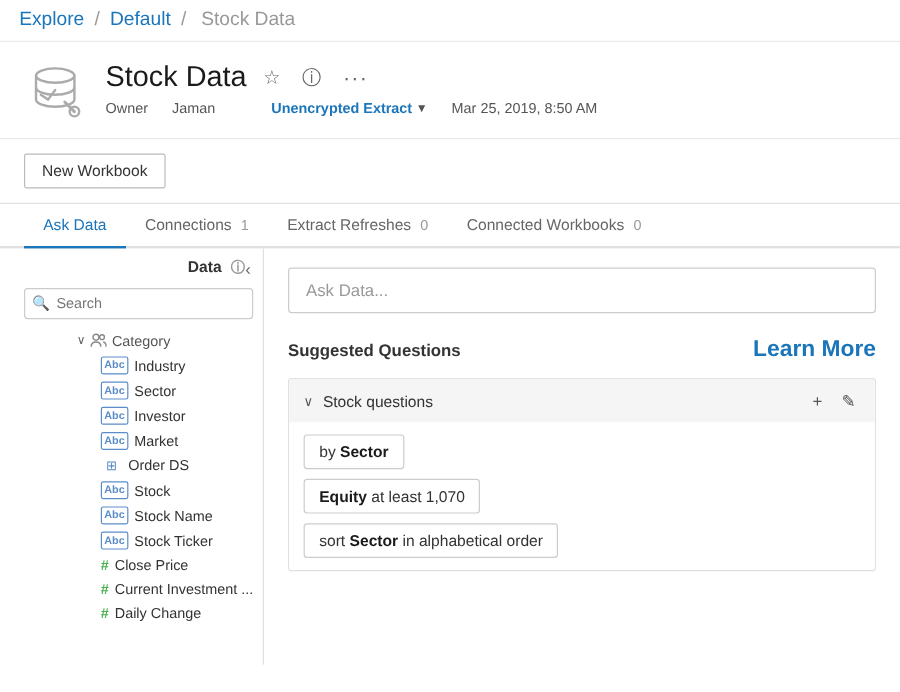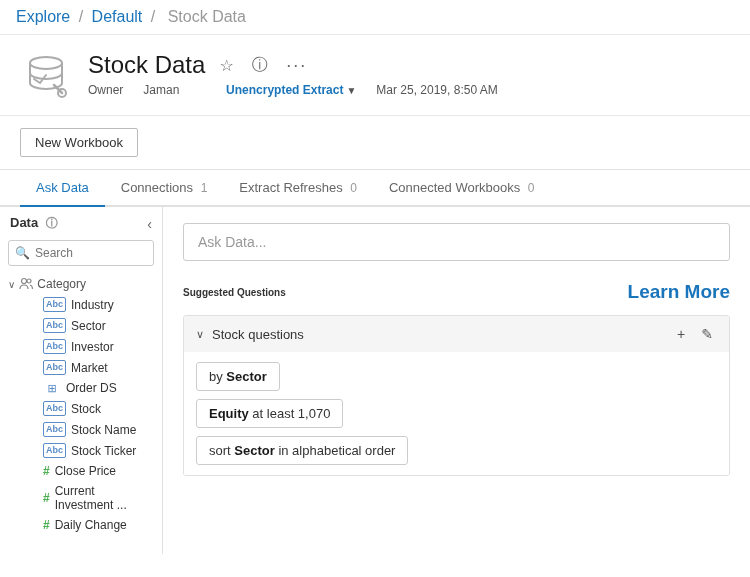--- a/index.html
+++ b/index.html
@@ -127,26 +127,27 @@
 
     
     .main {
       display: flex;
       height: calc(577px - 230px);
       overflow: hidden;
     }
 
     
     .left-panel {
-      width: 163px;
+      width: 220px;
       border-right: 1px solid #e0e0e0;
       display: flex;
       flex-direction: column;
       flex-shrink: 0;
       overflow: hidden;
+      align-items: flex-end;
     }
     .left-panel-header {
       display: flex;
       align-items: center;
       justify-content: space-between;
       padding: 8px 10px;
       font-weight: 600;
       font-size: 13px;
       color: #333;
     }
@@ -200,21 +201,20 @@
     }
     .field-category .chevron { color: #666; font-size: 10px; }
     .field-category .cat-label { font-size: 12px; color: #555; font-weight: 500; }
 
     .field-item {
       display: flex;
       align-items: center;
       padding: 3px 8px 3px 28px;
       gap: 5px;
       cursor: pointer;
-      margin-left: 15px;
     }
     .field-item .type-abc {
       font-size: 9px;
       font-weight: 700;
       color: #5a8dc8;
       border: 1px solid #5a8dc8;
       padding: 0 2px;
       border-radius: 2px;
       min-width: 18px;
       text-align: center;
@@ -246,21 +246,21 @@
       cursor: text;
     }
 
     .suggested-questions-header {
       display: flex;
       justify-content: space-between;
       align-items: center;
       margin-bottom: 12px;
     }
     .suggested-questions-title {
-      font-size: 10px;
+      font-size: 14px;
       font-weight: 600;
       color: #333;
     }
     .learn-more-link {
       color: #1b75bb;
       font-size: 19px;
       text-decoration: none;
       cursor: pointer;
       font-weight: bold;
     }

